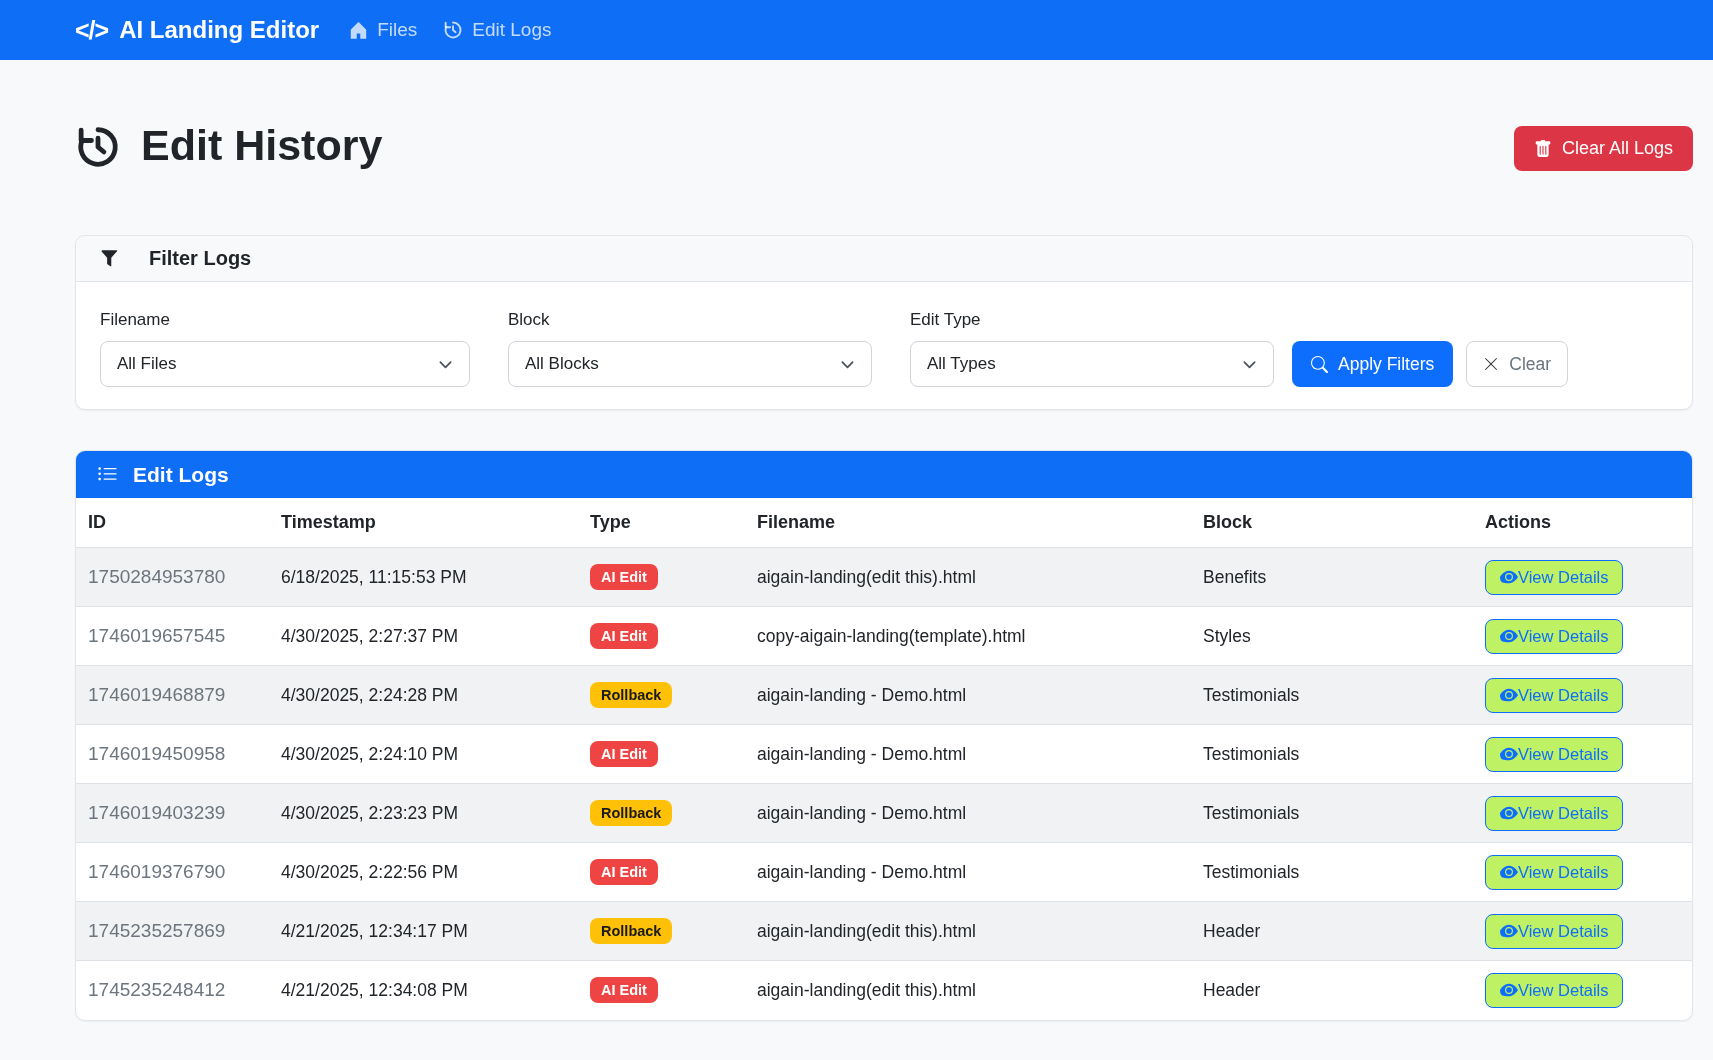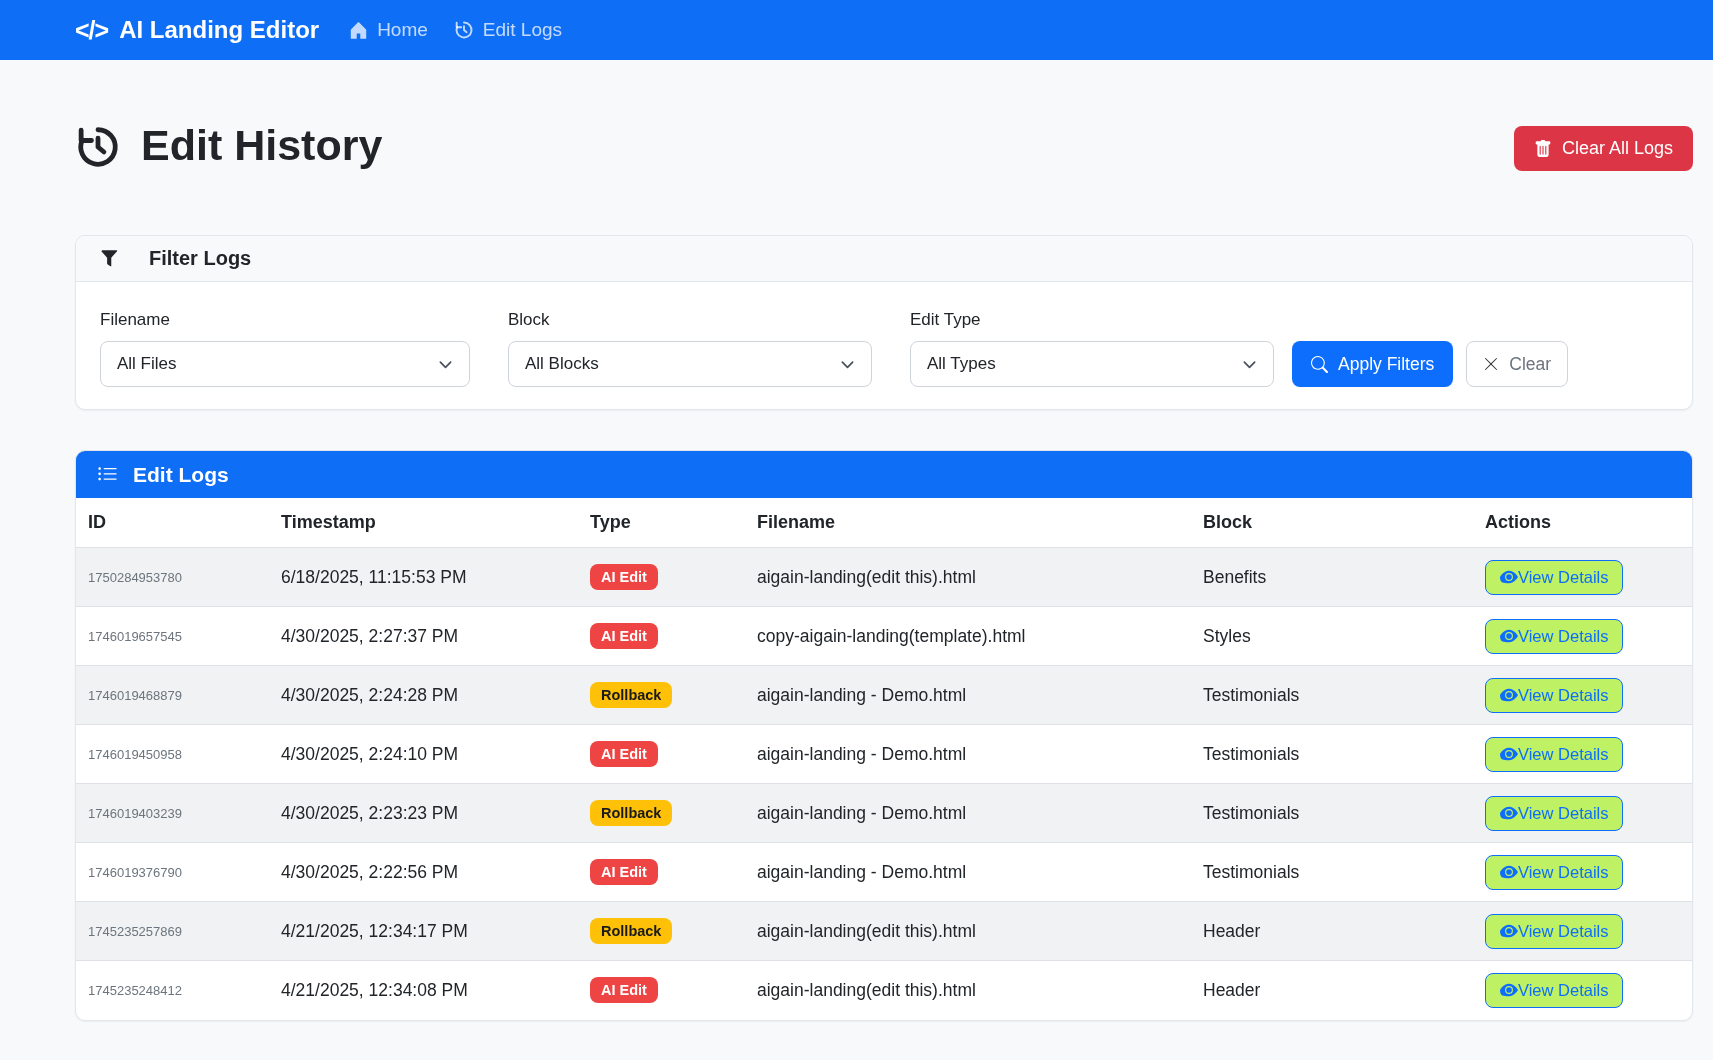--- a/index.html
+++ b/index.html
@@ -72,21 +72,21 @@
 
   table { width: 100%; border-collapse: collapse; table-layout: fixed; }
   thead th {
     text-align: left; font-size: 18px; font-weight: 700; color: #212529;
     padding: 14px 12px; border-bottom: 1px solid #dee2e6;
   }
   tbody tr { border-top: 1px solid #dee2e6; }
   tbody tr:first-child { border-top: none; }
   tbody tr:nth-child(odd) { background: #f1f2f3; }
   tbody td { padding: 10px 12px; height: 59px; vertical-align: middle; font-size: 17.5px; color: #212529; }
-  td.cell-id { color: #6c757d; font-size: 13px; }
+  td.cell-id { color: #6c757d; font-size: 19px; }
 
   .badge { display: inline-block; padding: 5px 11px; border-radius: 8px; font-size: 14.5px; font-weight: 700; }
   .badge-primary { background: #ef4444; color: #fff; }
   .badge-warning { background: #ffc107; color: #1a1a1a; }
 
   .btn-view {
     display: inline-flex; align-items: center; background: #bef264;
     border: 1px solid #0d6efd; color: #0d6efd; border-radius: 8px;
     padding: 7px 14px; font-size: 16.5px; cursor: pointer; font-family: inherit;
   }
@@ -100,21 +100,21 @@
     <span class="brand-icon">&lt;/&gt;</span>
     <span class="brand-label">AI Landing Editor</span>
   </div>
   <div class="nav-links">
       <div class="nav-item">
     <span class="icon">
           <svg width="19" height="19" viewBox="0 0 16 16" fill="currentColor">
             <path d="M8.354 1.146a.5.5 0 0 0-.708 0l-6 6A.5.5 0 0 0 1.5 7.5v7a.5.5 0 0 0 .5.5h4a.5.5 0 0 0 .5-.5v-4h3v4a.5.5 0 0 0 .5.5h4a.5.5 0 0 0 .5-.5v-7a.5.5 0 0 0-.146-.354l-6-6z"></path>
           </svg>
         </span>
-    <span class="nav-label">Home</span>
+    <span class="nav-label">Files</span>
   </div>
       <div class="nav-item">
     <span class="icon">
           <svg width="20" height="20" viewBox="0 0 24 24" fill="none" stroke="currentColor" stroke-width="2.3" stroke-linecap="round" stroke-linejoin="round">
             <path d="M12 3a9 9 0 1 1-8.2 5.3"></path>
             <path d="M3.2 3.2v5.4h5.4"></path>
             <path d="M12 7.4V12l3.1 2.6"></path>
           </svg>
         </span>
     <span class="nav-label">Edit Logs</span>

